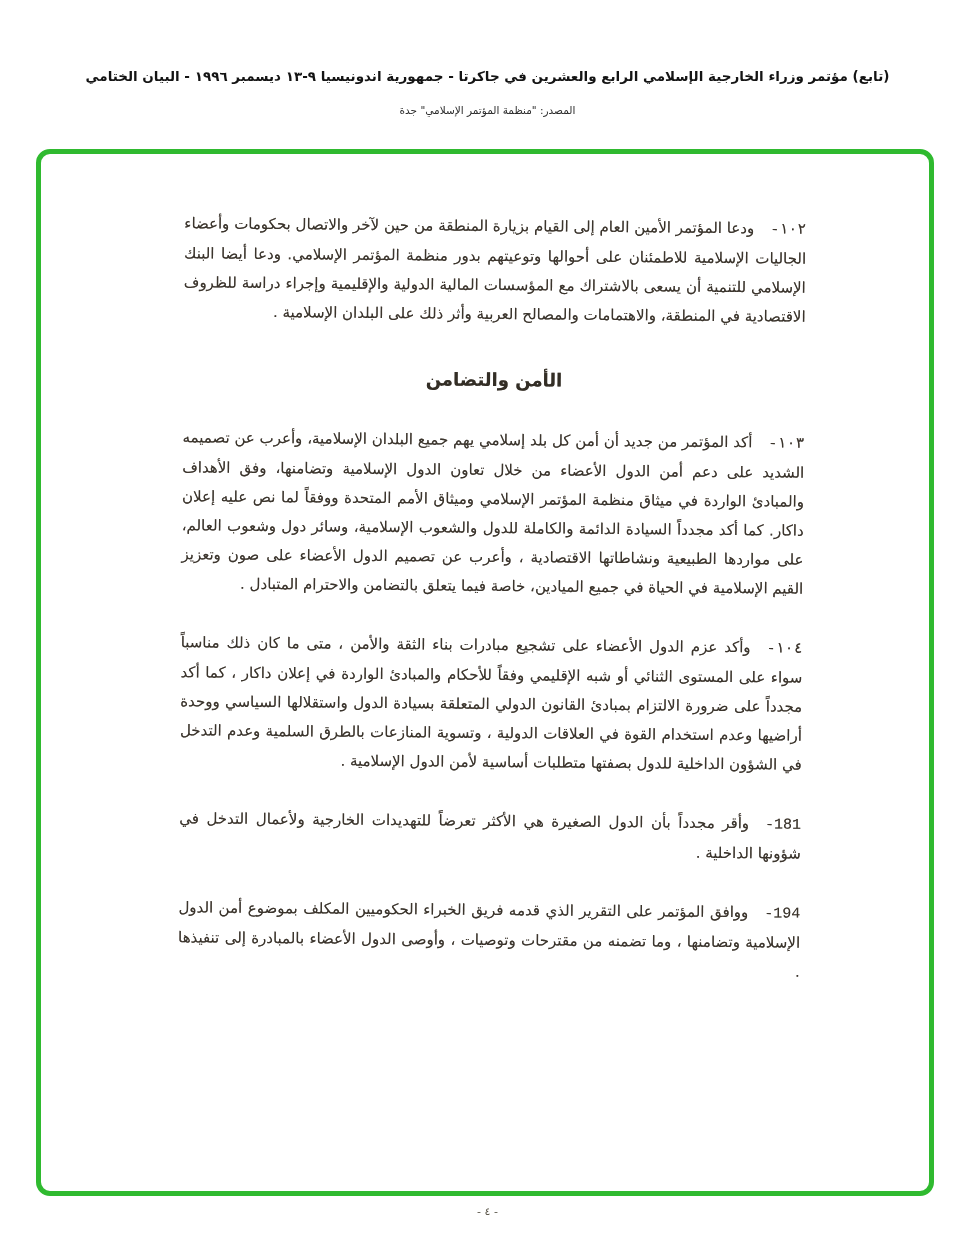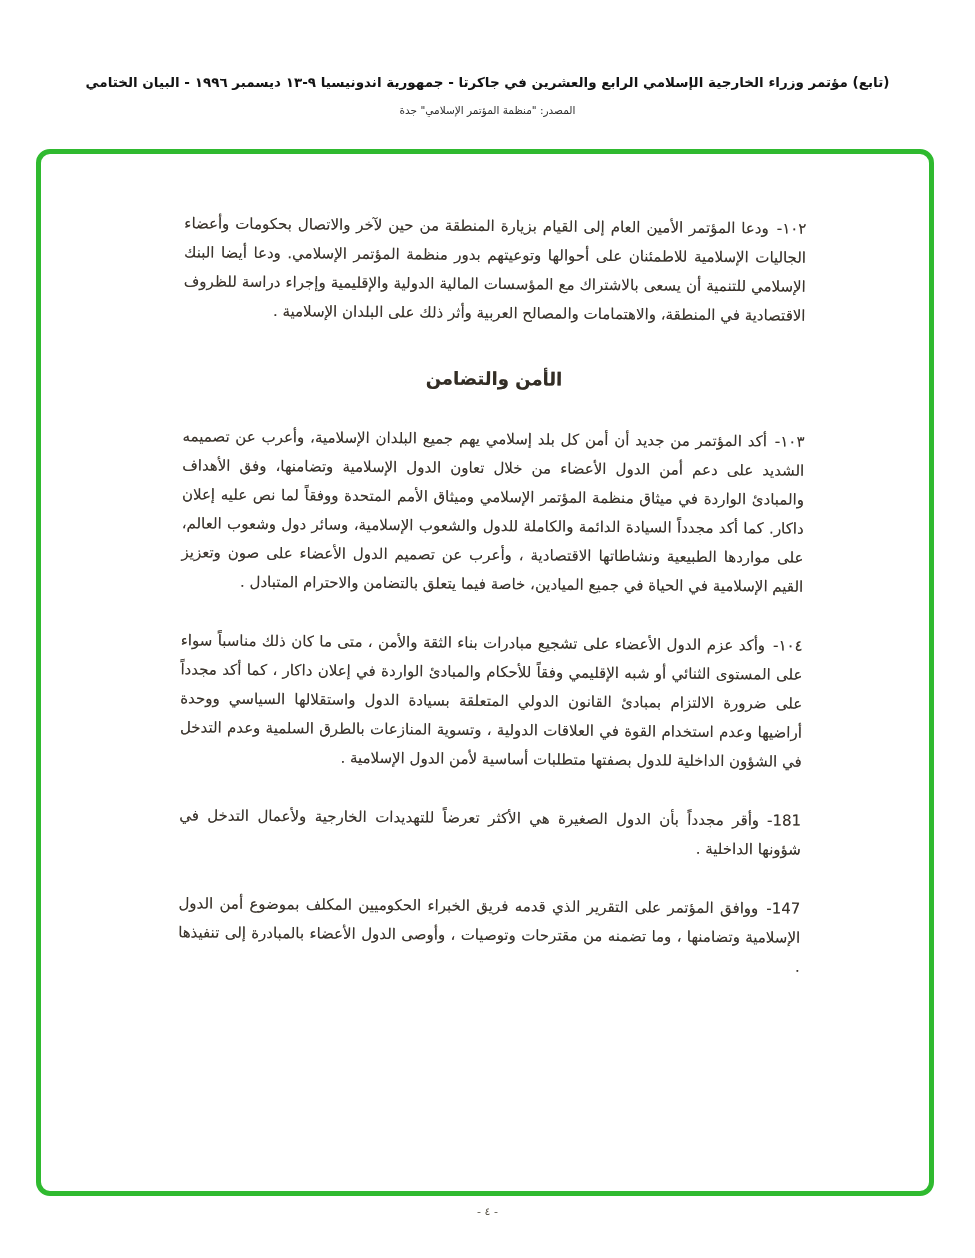--- a/index.html
+++ b/index.html
@@ -6,21 +6,21 @@
   body {
     width: 975px;
     height: 1258px;
     background: #ffffff;
     position: relative;
     font-family: "DejaVu Sans", sans-serif;
     overflow: hidden;
   }
   .header-title {
     position: absolute;
-    top: 74px;
+    top: 68px;
     left: 0;
     right: 0;
     text-align: center;
     direction: rtl;
     font-weight: bold;
     font-size: 13.5px;
     color: #141414;
     letter-spacing: 0.2px;
   }
   .header-source {
@@ -55,22 +55,23 @@
     line-height: 29px;
     color: #3b352d;
     text-shadow: 0 0 0.5px rgba(60, 50, 40, 0.55);
     transform: rotate(0.5deg);
     transform-origin: center center;
   }
   .doc p {
     margin: 0 0 30px 0;
   }
   .pnum {
-    margin-left: 8px;
+    margin-left: 16px;
     white-space: nowrap;
+    font-family: Liberation Mono, monospace;
   }
   .section {
     margin: 36px 0 32px 0;
     text-align: center;
     font-size: 18px;
     font-weight: bold;
     color: #332e26;
     letter-spacing: 0.5px;
   }
   .page-number {
@@ -100,19 +101,19 @@
     <p><span class="pnum">١٠٢-</span><span>ودعا المؤتمر الأمين العام إلى القيام بزيارة المنطقة من حين لآخر والاتصال بحكومات وأعضاء الجاليات الإسلامية للاطمئنان على أحوالها وتوعيتهم بدور منظمة المؤتمر الإسلامي. ودعا أيضا البنك الإسلامي للتنمية أن يسعى بالاشتراك مع المؤسسات المالية الدولية والإقليمية وإجراء دراسة للظروف الاقتصادية في المنطقة، والاهتمامات والمصالح العربية وأثر ذلك على البلدان الإسلامية .</span></p>
 
     <h2 class="section">الأمن والتضامن</h2>
 
     <p><span class="pnum">١٠٣-</span><span>أكد المؤتمر من جديد أن أمن كل بلد إسلامي يهم جميع البلدان الإسلامية، وأعرب عن تصميمه الشديد على دعم أمن الدول الأعضاء من خلال تعاون الدول الإسلامية وتضامنها، وفق الأهداف والمبادئ الواردة في ميثاق منظمة المؤتمر الإسلامي وميثاق الأمم المتحدة ووفقاً لما نص عليه إعلان داكار. كما أكد مجدداً السيادة الدائمة والكاملة للدول والشعوب الإسلامية، وسائر دول وشعوب العالم، على مواردها الطبيعية ونشاطاتها الاقتصادية ، وأعرب عن تصميم الدول الأعضاء على صون وتعزيز القيم الإسلامية في الحياة في جميع الميادين، خاصة فيما يتعلق بالتضامن والاحترام المتبادل .</span></p>
 
     <p><span class="pnum">١٠٤-</span><span>وأكد عزم الدول الأعضاء على تشجيع مبادرات بناء الثقة والأمن ، متى ما كان ذلك مناسباً سواء على المستوى الثنائي أو شبه الإقليمي وفقاً للأحكام والمبادئ الواردة في إعلان داكار ، كما أكد مجدداً على ضرورة الالتزام بمبادئ القانون الدولي المتعلقة بسيادة الدول واستقلالها السياسي ووحدة أراضيها وعدم استخدام القوة في العلاقات الدولية ، وتسوية المنازعات بالطرق السلمية وعدم التدخل في الشؤون الداخلية للدول بصفتها متطلبات أساسية لأمن الدول الإسلامية .</span></p>
 
     <p><span class="pnum">181-</span><span>وأقر مجدداً بأن الدول الصغيرة هي الأكثر تعرضاً للتهديدات الخارجية ولأعمال التدخل في شؤونها الداخلية .</span></p>
 
-    <p><span class="pnum">147-</span><span>ووافق المؤتمر على التقرير الذي قدمه فريق الخبراء الحكوميين المكلف بموضوع أمن الدول الإسلامية وتضامنها ، وما تضمنه من مقترحات وتوصيات ، وأوصى الدول الأعضاء بالمبادرة إلى تنفيذها .</span></p>
+    <p><span class="pnum">194-</span><span>ووافق المؤتمر على التقرير الذي قدمه فريق الخبراء الحكوميين المكلف بموضوع أمن الدول الإسلامية وتضامنها ، وما تضمنه من مقترحات وتوصيات ، وأوصى الدول الأعضاء بالمبادرة إلى تنفيذها .</span></p>
 
   </div>
 
   <div class="page-number">- ٤ -</div>
 
 </div>
 
 </body></html>

